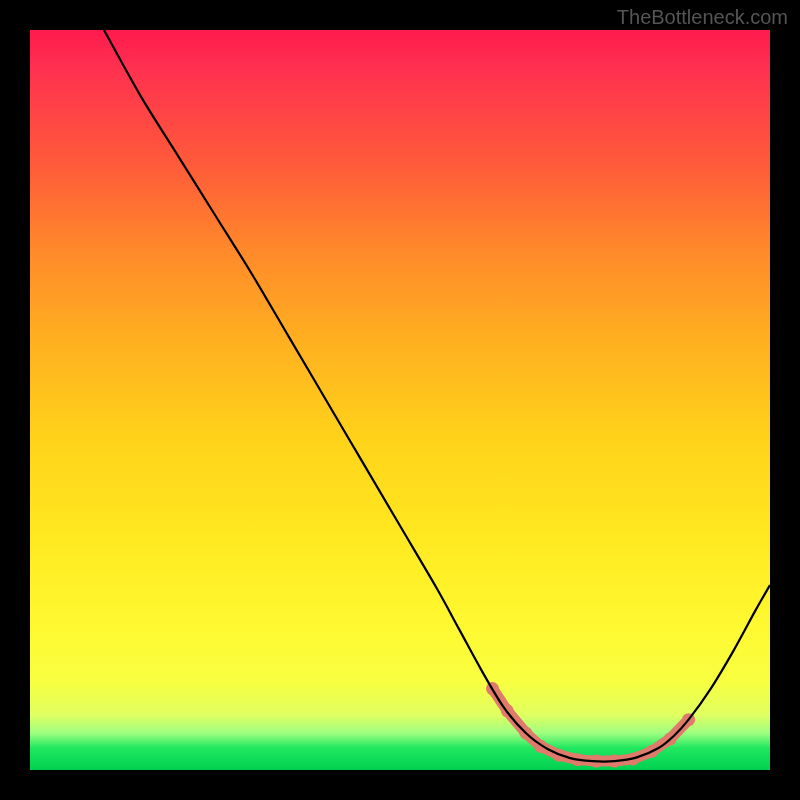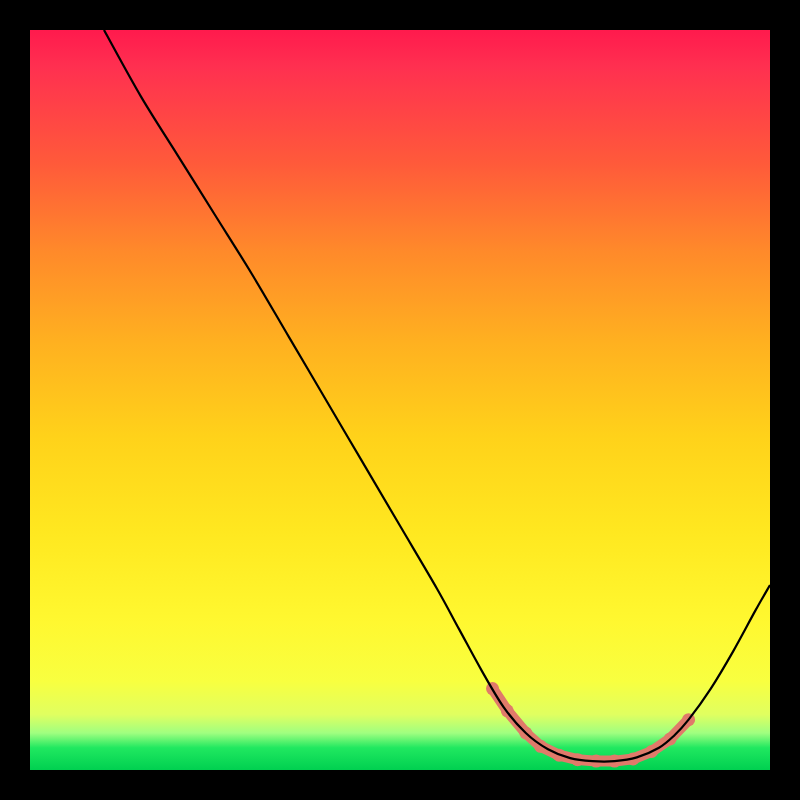--- a/index.html
+++ b/index.html
@@ -53,20 +53,21 @@
     left: 0;
     top: 0;
     width: 740px;
     height: 740px;
   }
 </style>
 </head>
 <body>
 
 <div class="container">
+  <div class="watermark">TheBottleneck.com</div>
   <div class="plot-area">
     <svg class="curve-svg" viewBox="0 0 740 740">
       <g id="marker-group">
           <line x1="462.5" y1="658.6" x2="477.3" y2="680.8" stroke="#e07a6a" stroke-width="11" stroke-linecap="round"></line>
           <circle cx="462.5" cy="658.6" r="6.5" fill="#e07a6a"></circle>
           <line x1="477.3" y1="680.8" x2="495.8" y2="703" stroke="#e07a6a" stroke-width="11" stroke-linecap="round"></line>
           <circle cx="477.3" cy="680.8" r="6.5" fill="#e07a6a"></circle>
           <line x1="495.8" y1="703" x2="510.59999999999997" y2="716.32" stroke="#e07a6a" stroke-width="11" stroke-linecap="round"></line>
           <circle cx="495.8" cy="703" r="6.5" fill="#e07a6a"></circle>
           <line x1="510.59999999999997" y1="716.32" x2="529.1" y2="725.2" stroke="#e07a6a" stroke-width="11" stroke-linecap="round"></line>

